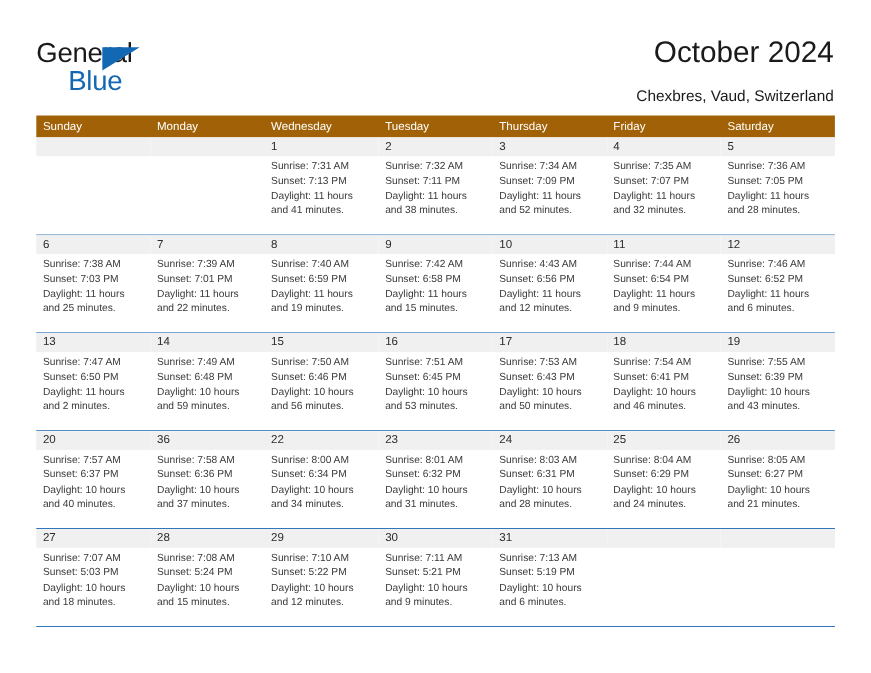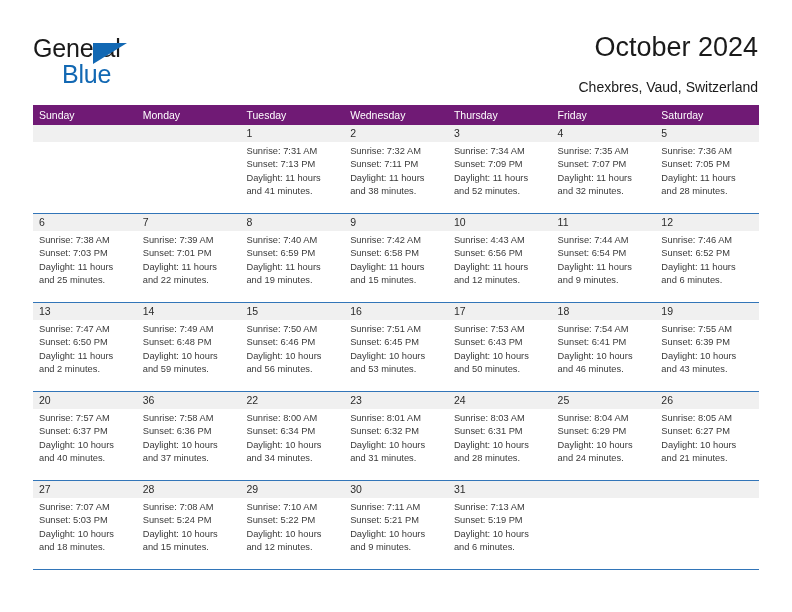--- a/index.html
+++ b/index.html
@@ -91,21 +91,21 @@
   
   .calendar {
     position: absolute;
     left: 33px;
     top: 105px;
     width: 726px;
   }
 
   .week-head {
     display: flex;
-    background: #701a75;
+    background: #a16207;
     height: 20px;
     align-items: center;
   }
   .week-head .wd {
     flex: 1 1 0;
     min-width: 0;
     color: #ffffff;
     font-size: 10.5px;
     line-height: 20px;
     padding-left: 6px;
@@ -174,22 +174,22 @@
       <div class="cal-title">October 2024</div>
       <div class="cal-sub">Chexbres, Vaud, Switzerland</div>
     </div>
 
   </div>
 
   <div class="calendar">
     <div class="week-head" id="weekday-row">
         <div class="wd">Sunday</div>
         <div class="wd">Monday</div>
+        <div class="wd">Wednesday</div>
         <div class="wd">Tuesday</div>
-        <div class="wd">Wednesday</div>
         <div class="wd">Thursday</div>
         <div class="wd">Friday</div>
         <div class="wd">Saturday</div>
       </div>
     <div id="weeks-container">
         <div class="week-row">
           <div class="day-cell empty">
             <div class="daynum-band">
               <span class="daynum"></span>
             </div>

